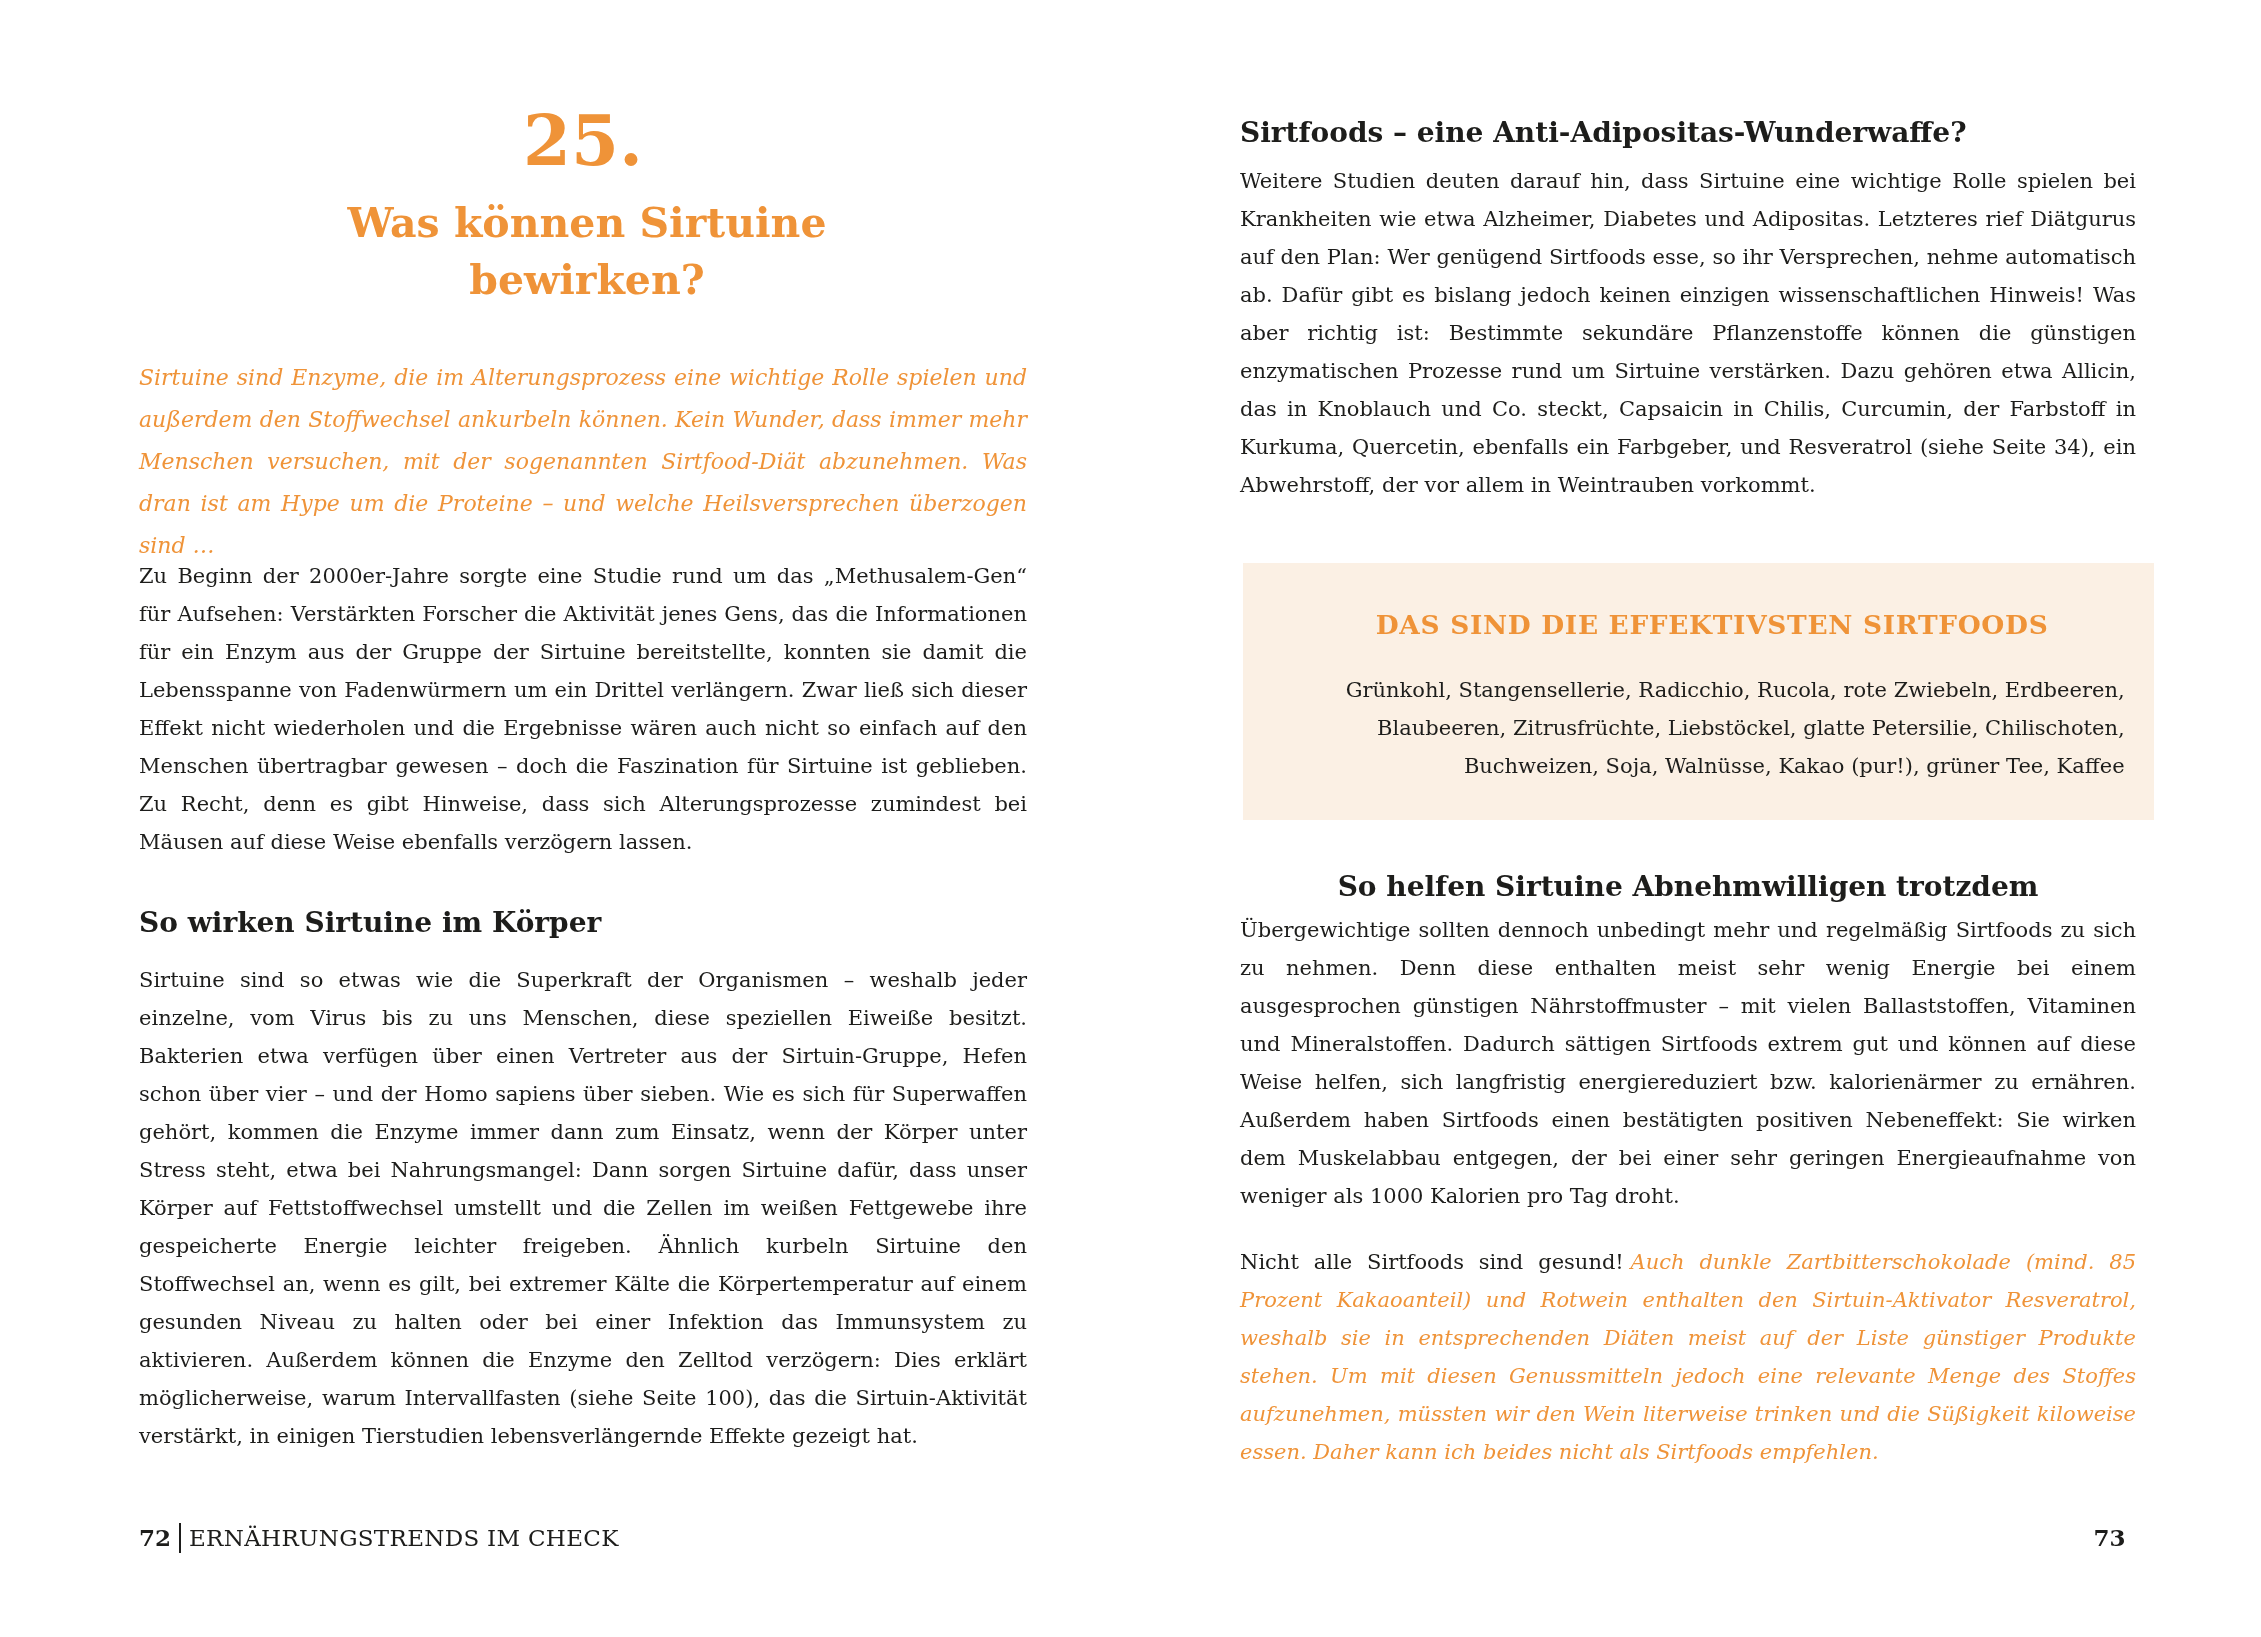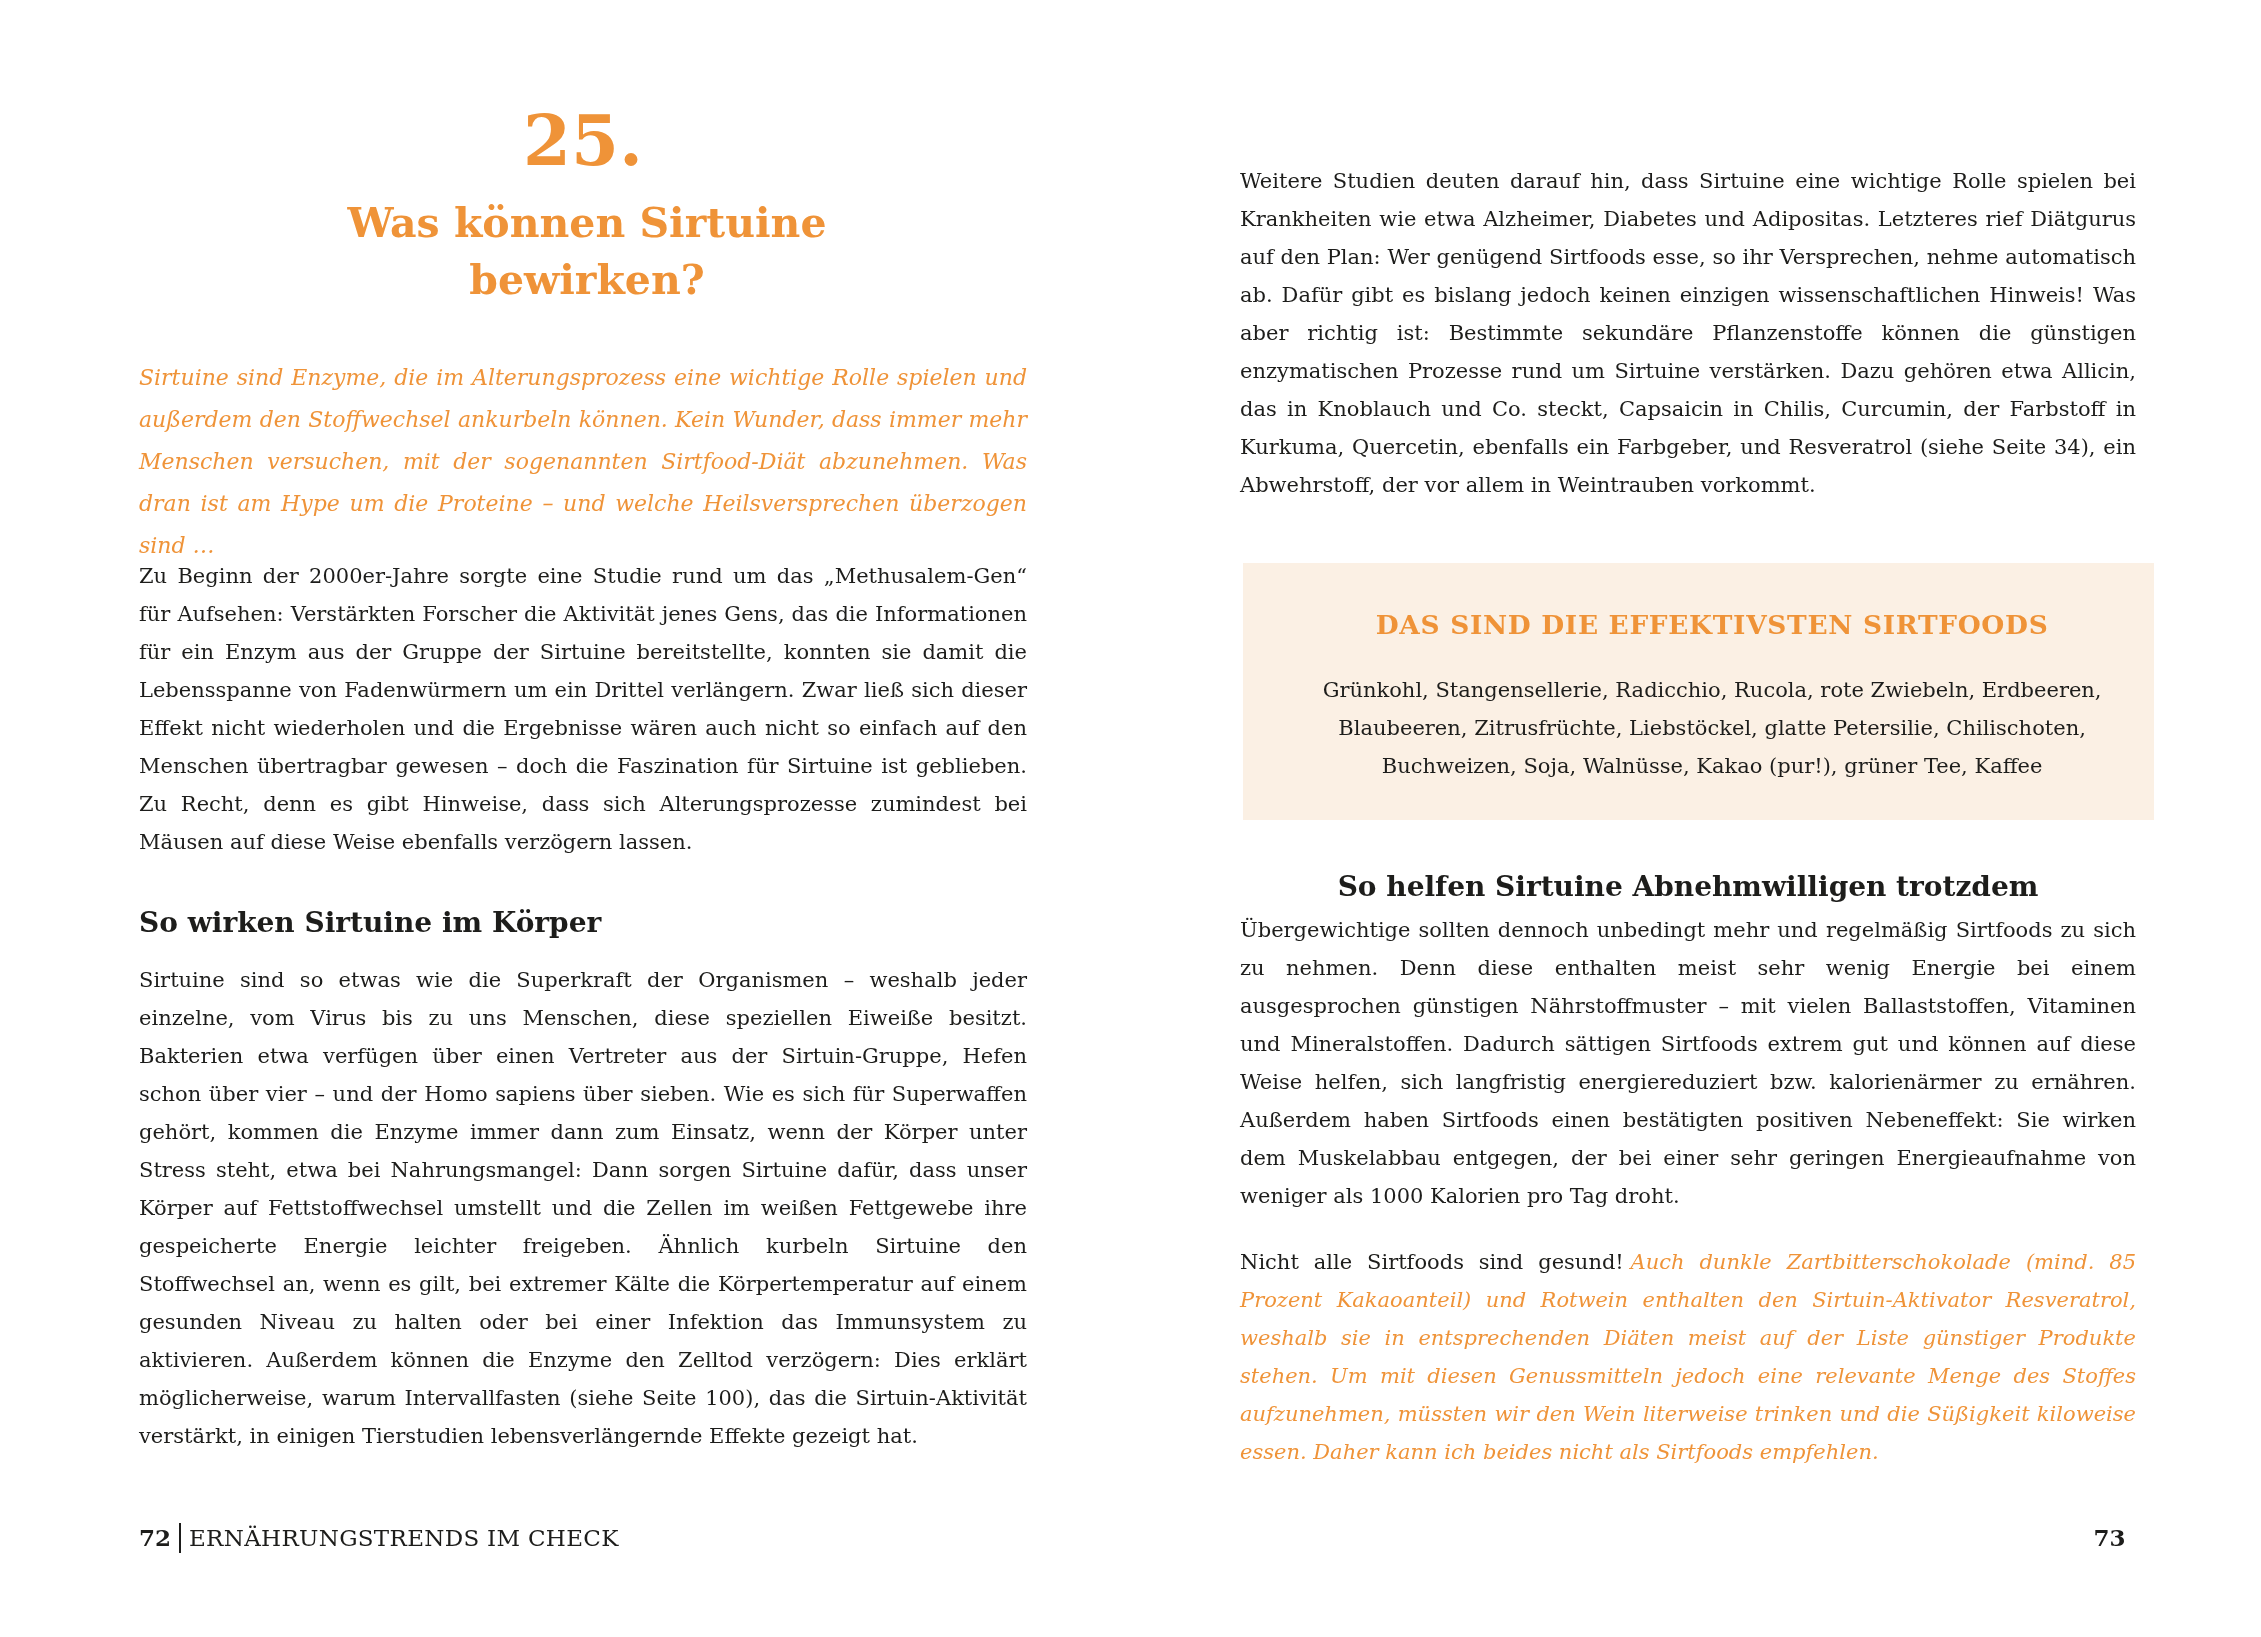--- a/index.html
+++ b/index.html
@@ -123,21 +123,21 @@
     line-height: 32px;
     font-weight: bold;
     letter-spacing: 0.7px;
     color: var(--accent);
   }
   .box-body {
     width: 825px;
     margin: 30px auto 0;
     font-size: 21px;
     line-height: 38px;
-    text-align: center;
+    text-align: right;
   }
 
   .heading-r2 { top: 870px; text-align: center; }
   .rp2 { position: absolute; top: 911px; left: 0; width: 100%; }
   .rp3 { position: absolute; top: 1243px; left: 0; width: 100%; line-height: 38px; }
   .warn-bold {
     font-weight: normal;
     color: #1d1d1b;
     margin-right: 0.32em;
   }
@@ -171,20 +171,21 @@
 
     <footer class="footer footer-left">
       <span class="page-num">72</span>
       <span class="footer-divider"></span>
       <span class="running-title">ERNÄHRUNGSTRENDS IM CHECK</span>
     </footer>
   </section>
 
   <section class="page page-right">
 
+    <h2 class="subhead heading-r1">Sirtfoods – eine Anti-Adipositas-Wunderwaffe?</h2>
 
     <p class="body rp1">Weitere Studien deuten darauf hin, dass Sirtuine eine wichtige Rolle spielen bei Krankheiten wie etwa Alzheimer, Diabetes und Adipositas. Letzteres rief Diätgurus auf den Plan: Wer genügend Sirtfoods esse, so ihr Versprechen, nehme automatisch ab. Dafür gibt es bislang jedoch keinen einzigen wissenschaftlichen Hinweis! Was aber richtig ist: Bestimmte sekundäre Pflanzenstoffe können die günstigen enzymatischen Prozesse rund um Sirtuine verstärken. Dazu gehören etwa Allicin, das in Knoblauch und Co. steckt, Capsaicin in Chilis, Curcumin, der Farbstoff in Kurkuma, Quercetin, ebenfalls ein Farbgeber, und Resveratrol (siehe Seite 34), ein Abwehrstoff, der vor allem in Weintrauben vorkommt.</p>
 
     <aside class="info-box">
       <h3 class="box-title">DAS SIND DIE EFFEKTIVSTEN SIRTFOODS</h3>
       <p class="box-body">Grünkohl, Stangensellerie, Radicchio, Rucola, rote Zwiebeln, Erdbeeren, Blaubeeren, Zitrusfrüchte, Liebstöckel, glatte Petersilie, Chilischoten, Buchweizen, Soja, Walnüsse, Kakao (pur!), grüner Tee, Kaffee</p>
     </aside>
 
     <h2 class="subhead heading-r2">So helfen Sirtuine Abnehmwilligen trotzdem</h2>
 

